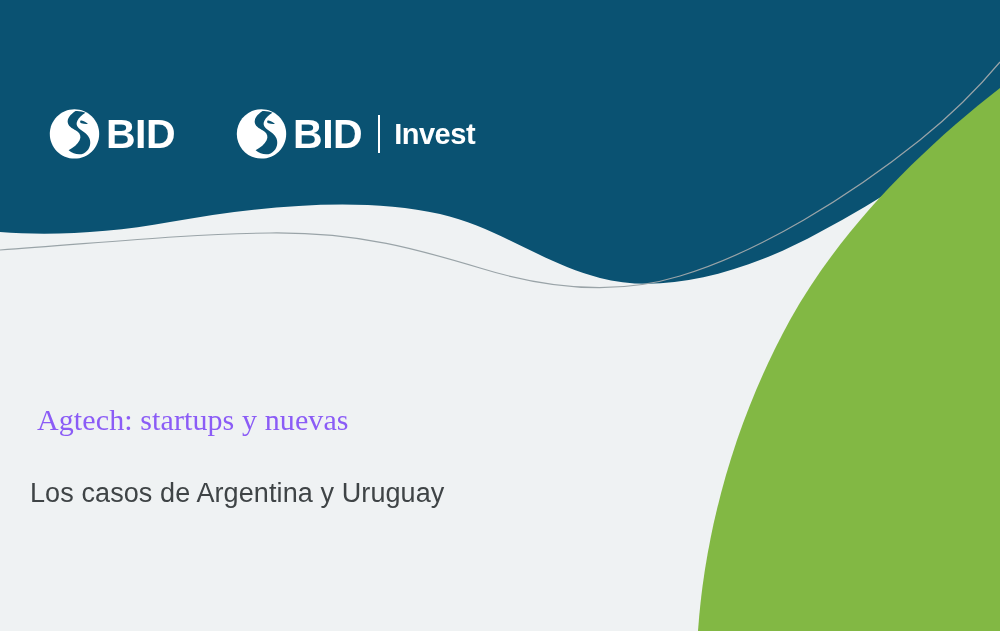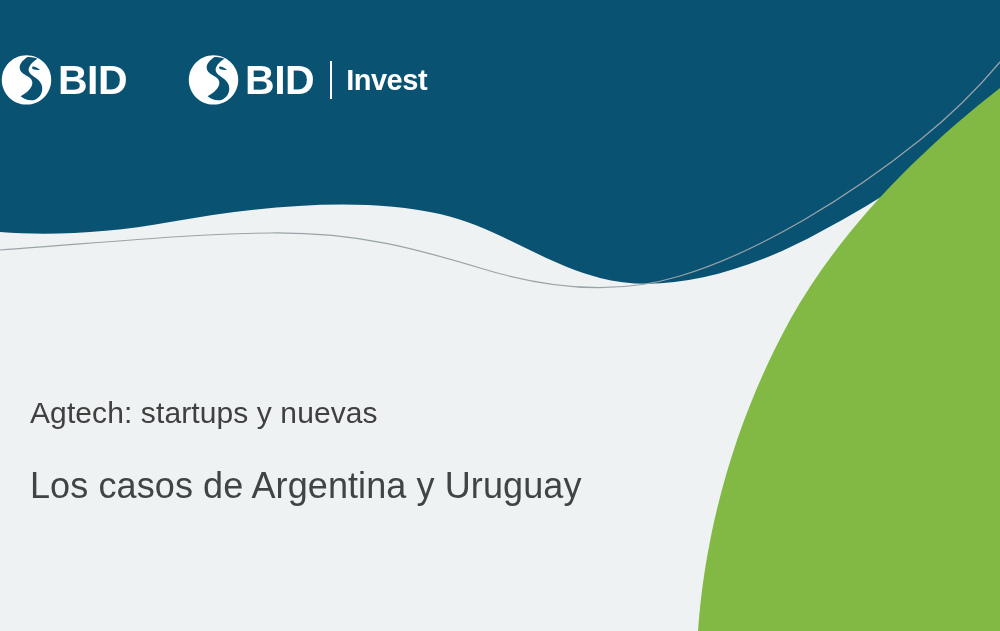--- a/index.html
+++ b/index.html
@@ -25,21 +25,22 @@
     height: 631px;
     display: block;
   }
   .logo-bar {
     position: absolute;
     left: 0;
     top: 0;
     width: 1000px;
     height: 160px;
     display: flex;
-    align-items: center;
+    align-items: flex-end;
+    padding-left: 48px;
     box-sizing: border-box;
   }
   .logo-lockup {
     display: flex;
     align-items: center;
   }
   .logo-lockup.second {
     margin-left: 60px;
   }
   .logo-mark {
@@ -76,27 +77,28 @@
   }
   .title-block {
     position: absolute;
     left: 30px;
     top: 392px;
     width: 600px;
   }
   .slide-title {
     font-size: 30px;
     line-height: 41px;
-    color: #404040;
+    color: #8b5cf6;
     font-weight: normal;
-    margin: 0;
+    margin: 7px;
     letter-spacing: 0.1px;
+    font-family: Liberation Serif, serif;
   }
   .slide-subtitle {
-    font-size: 36px;
+    font-size: 27px;
     line-height: 34px;
     color: #3f4446;
     font-weight: normal;
     margin: 36px 0 0 0;
     letter-spacing: 0.1px;
   }
   .dept-block {
     position: absolute;
     right: 28px;
     top: 500px;

